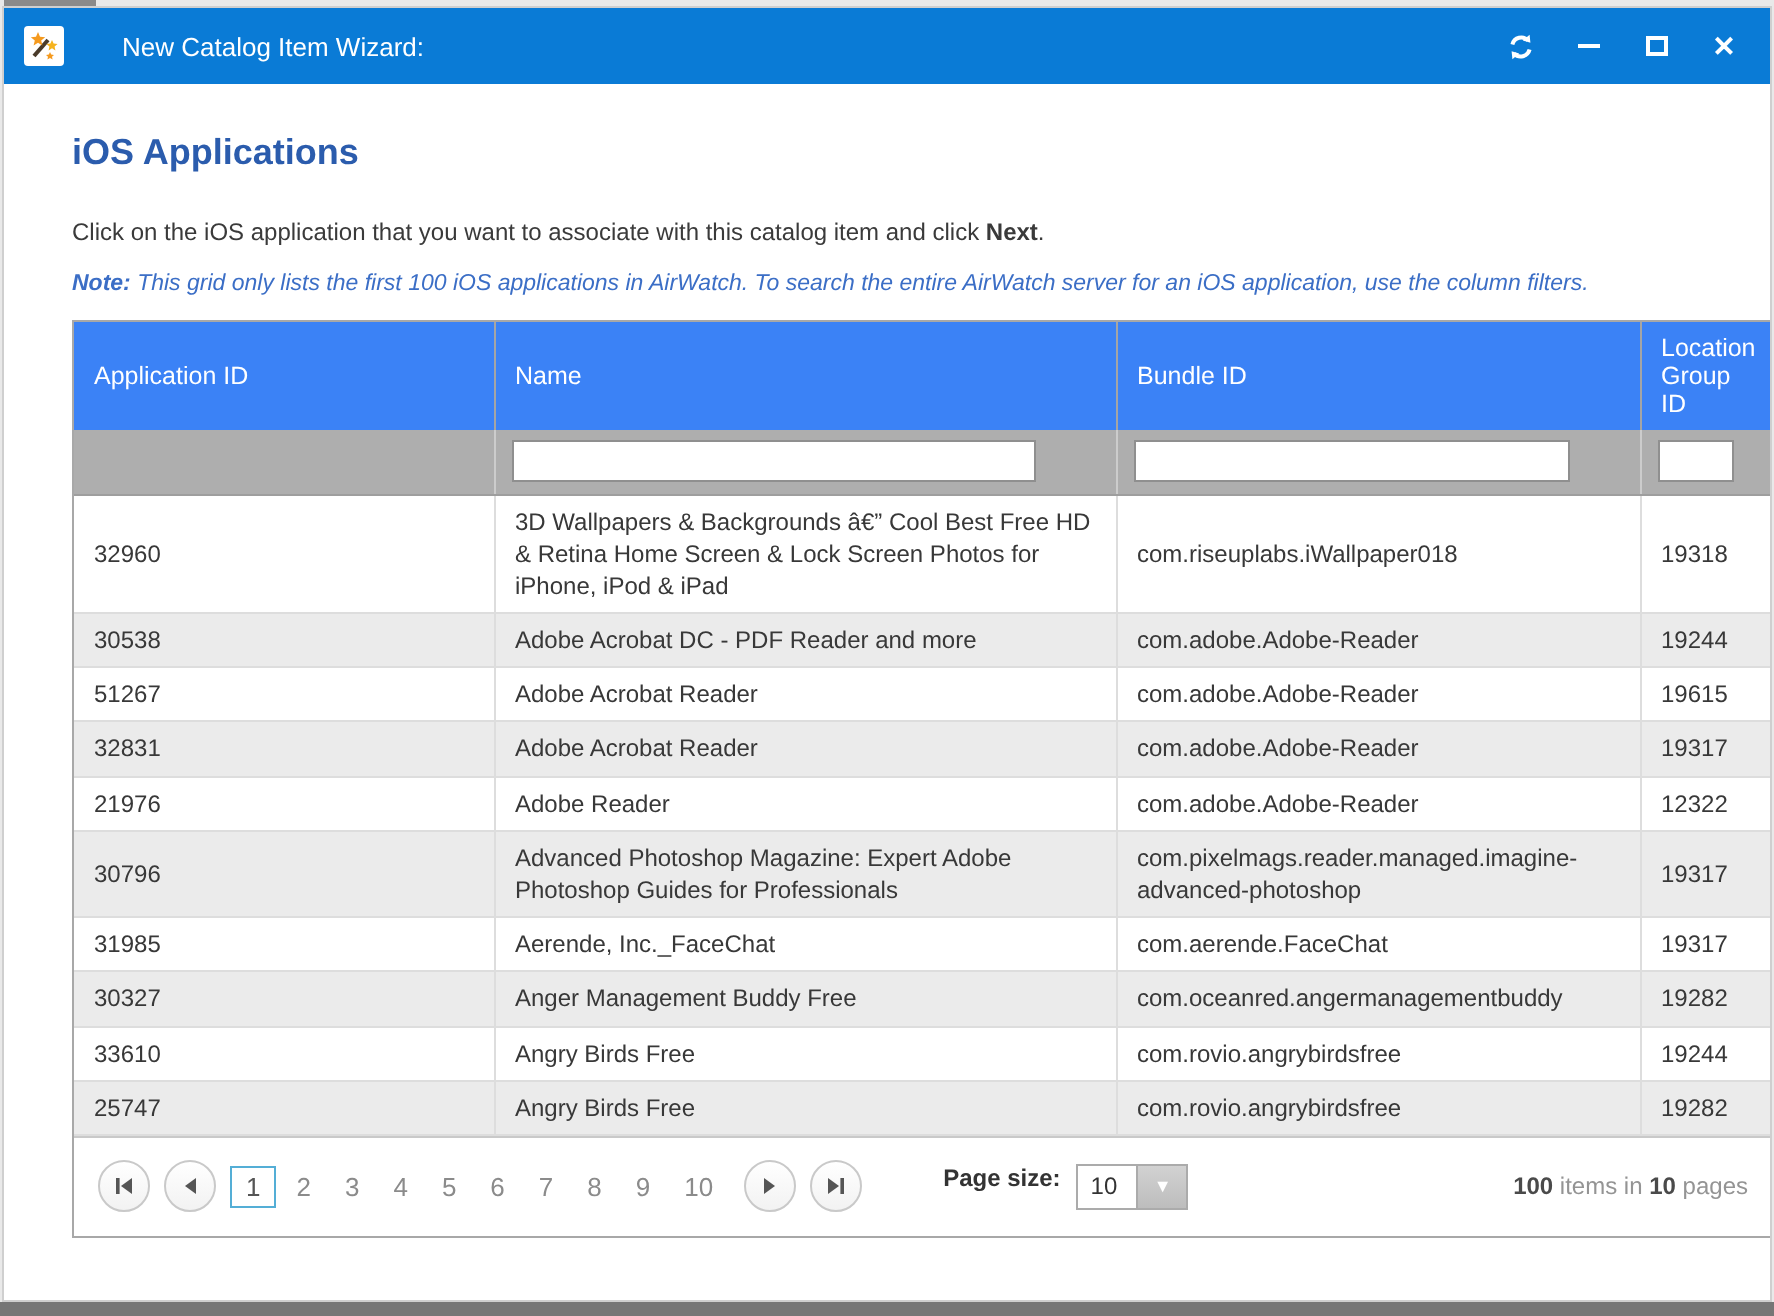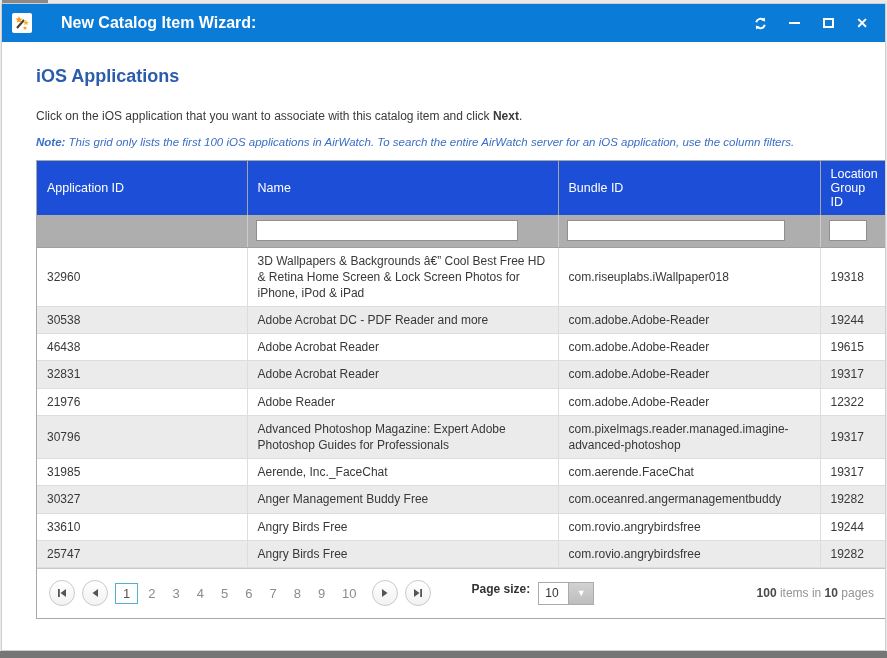--- a/index.html
+++ b/index.html
@@ -5,39 +5,39 @@
   * { margin:0; padding:0; box-sizing:border-box; }
   html,body { width:887px; height:658px; font-family:"Liberation Sans", sans-serif; background:#f0f0f0; }
   .frame { position:relative; width:887px; height:658px; background:#e9e9e9; }
   .frame-artifact { position:absolute; top:0; left:2px; width:46px; height:3px; background:#8a8a8a; }
   .window { position:absolute; top:3px; left:1px; right:1px; bottom:7px; background:#ffffff; border:1px solid #cfcfcf; display:flex; flex-direction:column; overflow:hidden; }
   .bottom-shadow { position:absolute; left:0; right:0; bottom:0; height:7px; background:#767676; }
 
   
   .titlebar { height:38px; background:#0a7bd6; display:flex; align-items:center; padding:0 10px; flex:0 0 auto; }
   .app-icon { width:20px; height:20px; background:#ffffff; border-radius:2px; margin-right:9px; display:flex; align-items:center; justify-content:center; }
-  .title-text { color:#ffffff; font-weight:bold; font-size:16px; flex:1;padding-left:20px; }
+  .title-text { color:#ffffff; font-weight:normal; font-size:13px; flex:1;padding-left:20px; }
   .win-controls { display:flex; align-items:center; gap:8px; }
   .win-btn { width:26px; height:24px; display:flex; align-items:center; justify-content:center; color:#ffffff; cursor:pointer; }
   .glyph-min { width:11px; height:2px; background:#fff; }
   .glyph-max { width:11px; height:10px; border:2px solid #fff; }
   .glyph-close { font-size:14px; font-weight:bold; line-height:1; }
 
   
   .content { flex:1; padding:0 14px 0 34px; position:relative; }
   .page-heading { color:#2b5cad; font-size:18px; font-weight:bold; margin-top:24px; }
   .instruction { margin-top:22px; font-size:12px; color:#3a3a3a; }
   .note-line { margin-top:13px; font-size:11.5px; color:#3b6ec6; font-style:italic; }
   .note-line b { font-weight:bold;text-align:right; }
 
   
   .grid-widget { margin-top:12px; border:1px solid #a8a8a8; width:851px; }
   table.grid { width:100%; border-collapse:collapse; table-layout:fixed; }
   col.c1 { width:210px; } col.c2 { width:311px; } col.c3 { width:262px; } col.c4 { width:68px; }
-  th { background:#1d4ed8; color:#ffffff; font-weight:normal; font-size:12.5px; text-align:left; padding:6px 10px; border-right:1px solid #a5a5a5; height:46px; vertical-align:middle; }
+  th { background:#3b82f6; color:#ffffff; font-weight:normal; font-size:12.5px; text-align:left; padding:6px 10px; border-right:1px solid #a5a5a5; height:46px; vertical-align:middle; }
   th:last-child { border-right:none; }
   tr.filter-row td { background:#aeaeae; padding:5px 8px; height:32px; border-right:1px solid #cccccc; border-bottom:1px solid #9e9e9e; }
   tr.filter-row td:last-child { border-right:none; }
   .filter-input { height:21px; border:1px solid #8f8f8f; background:#ffffff; width:100%; font-size:12px; padding:0 4px; outline:none; }
   .filter-input.small { width:38px; }
   td.cell { font-size:12px; color:#383838; padding:5px 10px; border-right:1px solid #dddddd; border-bottom:1px solid #dddddd; vertical-align:middle; background:#ffffff; line-height:1.35; }
   td.cell:last-child { border-right:none; }
   tr.alt td.cell { background:#ebebeb; }
   tr.data-row { cursor:pointer; }
 
@@ -141,21 +141,21 @@
               <td class="cell">com.riseuplabs.iWallpaper018</td>
               <td class="cell">19318</td>
             </tr>
             <tr class="data-row alt">
               <td class="cell">30538</td>
               <td class="cell">Adobe Acrobat DC - PDF Reader and more</td>
               <td class="cell">com.adobe.Adobe-Reader</td>
               <td class="cell">19244</td>
             </tr>
             <tr class="data-row">
-              <td class="cell">46438</td>
+              <td class="cell">51267</td>
               <td class="cell">Adobe Acrobat Reader</td>
               <td class="cell">com.adobe.Adobe-Reader</td>
               <td class="cell">19615</td>
             </tr>
             <tr class="data-row alt">
               <td class="cell">32831</td>
               <td class="cell">Adobe Acrobat Reader</td>
               <td class="cell">com.adobe.Adobe-Reader</td>
               <td class="cell">19317</td>
             </tr>

